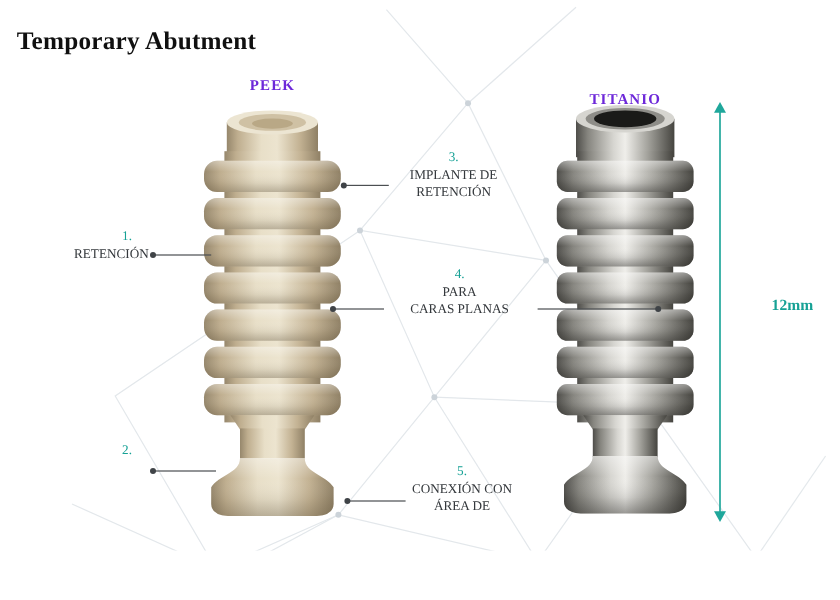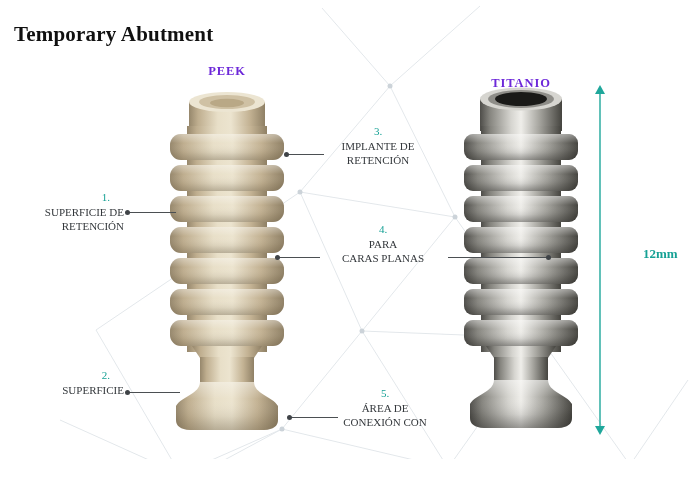--- a/index.html
+++ b/index.html
@@ -174,29 +174,27 @@
 
     <polygon points="30,264 100,264 92,276 38,276" fill="url(#ti)"></polygon>
     <rect x="38" y="275" width="54" height="24" fill="url(#ti)"></rect>
 
     <path d="M38,298 C38,310 20,312 14,322 L14,336 Q14,345 28,346 L102,346 Q116,345 116,336 L116,322 C110,312 92,310 92,298 Z" fill="url(#ti)"></path>
     <path d="M38,298 C38,310 20,312 14,322 L14,336 Q14,345 28,346 L102,346 Q116,345 116,336 L116,322 C110,312 92,310 92,298 Z" fill="url(#tiShade)"></path>
   </svg>
 
   <div class="callout ta-r c1">
     <span class="num">1.</span>
-    <span class="line">SUPERFICIE DE</span>
     <span class="line">RETENCIÓN</span>
   </div>
   <div class="leader l1"></div>
   <div class="dot d1"></div>
 
   <div class="callout ta-r c2">
     <span class="num">2.</span>
-    <span class="line">SUPERFICIE</span>
   </div>
   <div class="leader l2"></div>
   <div class="dot d2"></div>
 
   <div class="callout ta-c c3">
     <span class="num">3.</span>
     <span class="line">IMPLANTE DE</span>
     <span class="line">RETENCIÓN</span>
   </div>
   <div class="leader l3"></div>
@@ -207,22 +205,22 @@
     <span class="line">PARA</span>
     <span class="line">CARAS PLANAS</span>
   </div>
   <div class="leader l4a"></div>
   <div class="dot d4a"></div>
   <div class="leader l4b"></div>
   <div class="dot d4b"></div>
 
   <div class="callout ta-c c5">
     <span class="num">5.</span>
+    <span class="line">CONEXIÓN CON</span>
     <span class="line">ÁREA DE</span>
-    <span class="line">CONEXIÓN CON</span>
   </div>
   <div class="leader l5"></div>
   <div class="dot d5"></div>
 
   <svg class="measure-arrow" width="26" height="352" viewBox="0 0 26 352">
     <line x1="12" y1="8" x2="12" y2="344" stroke="#1FA79B" stroke-width="1.4"></line>
     <polygon points="12,1 7,10 17,10" fill="#1FA79B"></polygon>
     <polygon points="12,351 7,342 17,342" fill="#1FA79B"></polygon>
   </svg>
   <div class="measure-label">12mm</div>

